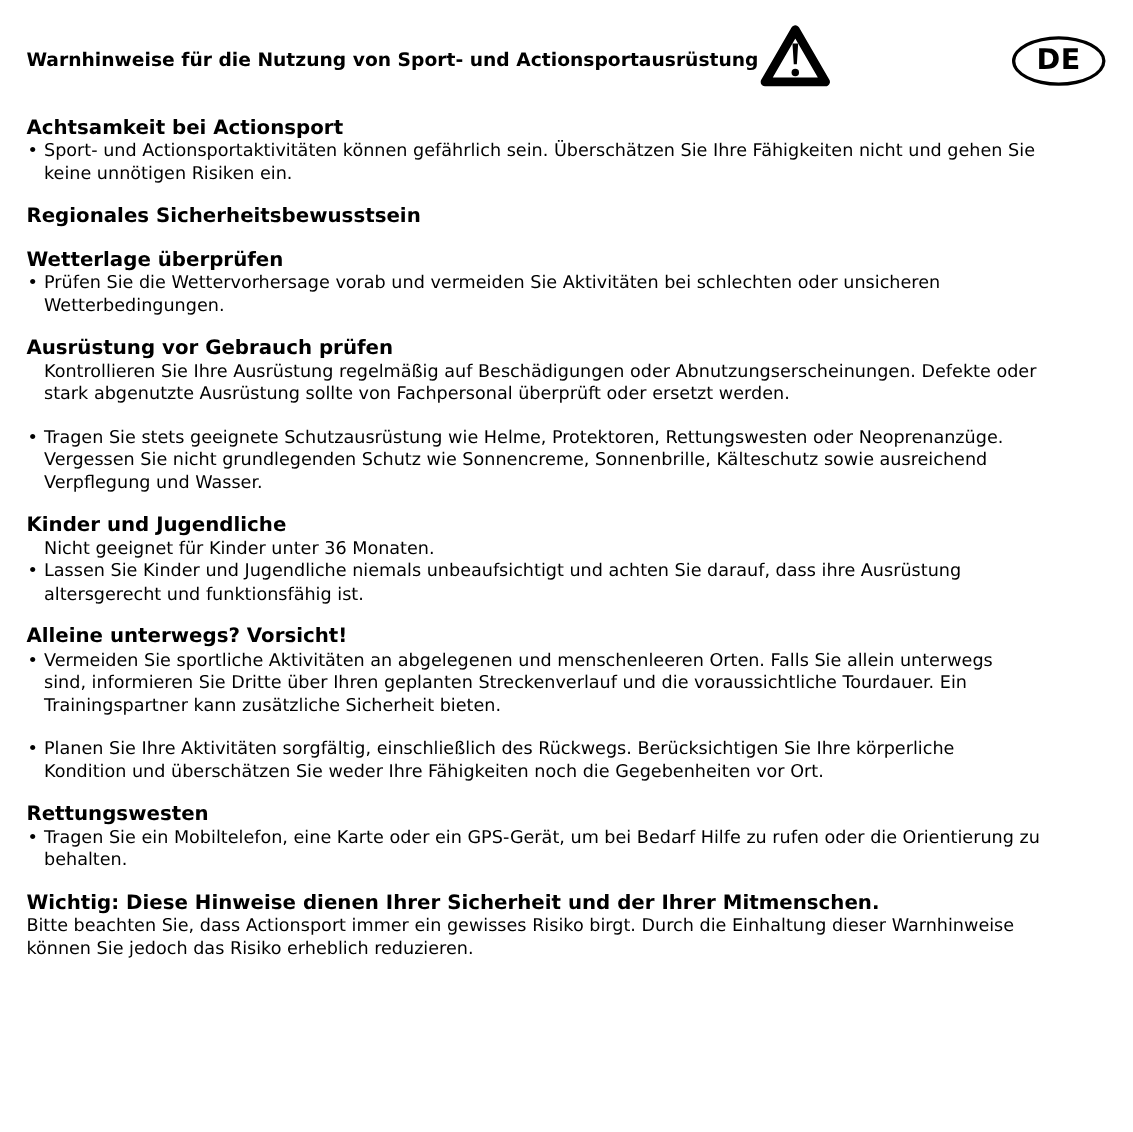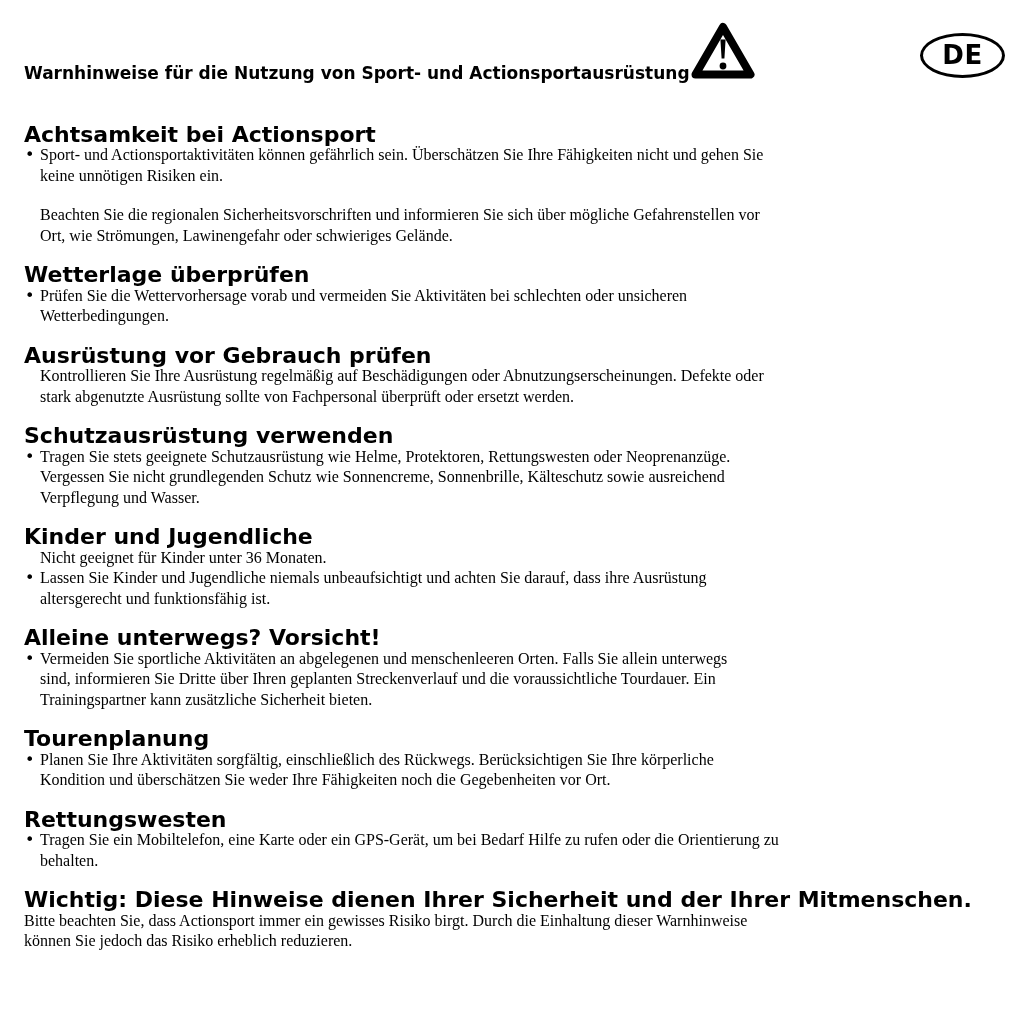--- a/index.html
+++ b/index.html
@@ -11,21 +11,21 @@
     font-family: "DejaVu Sans", "Liberation Sans", sans-serif;
     font-size: 16px;
     line-height: 20.5px;
     overflow: hidden;
   }
   .page {
     position: relative;
     box-sizing: border-box;
     width: 100%;
     height: 100%;
-    padding: 63px 24px 0 24px;
+    padding: 45px 24px 0 24px;
   }
   .doc-title {
     margin: 0 0 41px 0;
     font-size: 17px;
     font-weight: bold;
     line-height: 20.5px;
     white-space: nowrap;
   }
   .triangle-wrap {
     position: absolute;
@@ -48,36 +48,36 @@
     justify-content: center;
     font-weight: bold;
     font-size: 26px;
     letter-spacing: 0.5px;
     padding-bottom: 1px;
   }
   .section { margin: 0 0 19px 0; }
   .section.extra { }
   .section-heading {
     margin: 0;
-    font-size: 22px;
+    font-size: 18px;
     font-weight: bold;
     line-height: 20.5px;
     white-space: nowrap;
   }
   .item {
     position: relative;
     padding-left: 16px;
   }
   .item.no-indent { padding-left: 0; }
   .bullet {
     position: absolute;
     left: 1px;
     top: 0;
   }
-  .lines { white-space: pre; font-family: Liberation Serif, serif; }
+  .lines { white-space: pre; }
 </style>
 </head>
 <body>
 
 <div class="page">
 
   <h1 class="doc-title">Warnhinweise für die Nutzung von Sport- und Actionsportausrüstung</h1>
 
   <div class="triangle-wrap">
     <svg width="64" height="58" viewBox="0 0 64 58" aria-hidden="true">
@@ -94,42 +94,38 @@
   <div>
       <section class="section">
         <h2 class="section-heading">Achtsamkeit bei Actionsport</h2>
         <div class="item">
           <span class="bullet">•</span>
           <div class="lines">Sport- und Actionsportaktivitäten können gefährlich sein. Überschätzen Sie Ihre Fähigkeiten nicht und gehen Sie
 keine unnötigen Risiken ein.</div>
         </div>
       </section>
       <section class="section">
-        <div class="item">
-          <div class="lines">Beachten Sie die regionalen Sicherheitsvorschriften und informieren Sie sich über mögliche Gefahrenstellen vor
-Ort, wie Strömungen, Lawinengefahr oder schwieriges Gelände.</div>
-        </div>
+        <h2 class="section-heading">Regionales Sicherheitsbewusstsein</h2>
       </section>
       <section class="section">
         <h2 class="section-heading">Wetterlage überprüfen</h2>
         <div class="item">
           <span class="bullet">•</span>
           <div class="lines">Prüfen Sie die Wettervorhersage vorab und vermeiden Sie Aktivitäten bei schlechten oder unsicheren
 Wetterbedingungen.</div>
         </div>
       </section>
       <section class="section">
         <h2 class="section-heading">Ausrüstung vor Gebrauch prüfen</h2>
         <div class="item">
           <div class="lines">Kontrollieren Sie Ihre Ausrüstung regelmäßig auf Beschädigungen oder Abnutzungserscheinungen. Defekte oder
 stark abgenutzte Ausrüstung sollte von Fachpersonal überprüft oder ersetzt werden.</div>
         </div>
       </section>
       <section class="section">
-        <h2 class="section-heading">Schutzausrüstung verwenden</h2>
         <div class="item">
           <span class="bullet">•</span>
           <div class="lines">Tragen Sie stets geeignete Schutzausrüstung wie Helme, Protektoren, Rettungswesten oder Neoprenanzüge.
 Vergessen Sie nicht grundlegenden Schutz wie Sonnencreme, Sonnenbrille, Kälteschutz sowie ausreichend
 Verpflegung und Wasser.</div>
         </div>
       </section>
       <section class="section">
         <h2 class="section-heading">Kinder und Jugendliche</h2>
         <div class="item">
@@ -144,21 +140,20 @@
       <section class="section">
         <h2 class="section-heading">Alleine unterwegs? Vorsicht!</h2>
         <div class="item">
           <span class="bullet">•</span>
           <div class="lines">Vermeiden Sie sportliche Aktivitäten an abgelegenen und menschenleeren Orten. Falls Sie allein unterwegs
 sind, informieren Sie Dritte über Ihren geplanten Streckenverlauf und die voraussichtliche Tourdauer. Ein
 Trainingspartner kann zusätzliche Sicherheit bieten.</div>
         </div>
       </section>
       <section class="section">
-        <h2 class="section-heading">Tourenplanung</h2>
         <div class="item">
           <span class="bullet">•</span>
           <div class="lines">Planen Sie Ihre Aktivitäten sorgfältig, einschließlich des Rückwegs. Berücksichtigen Sie Ihre körperliche
 Kondition und überschätzen Sie weder Ihre Fähigkeiten noch die Gegebenheiten vor Ort.</div>
         </div>
       </section>
       <section class="section">
         <h2 class="section-heading">Rettungswesten</h2>
         <div class="item">
           <span class="bullet">•</span>

